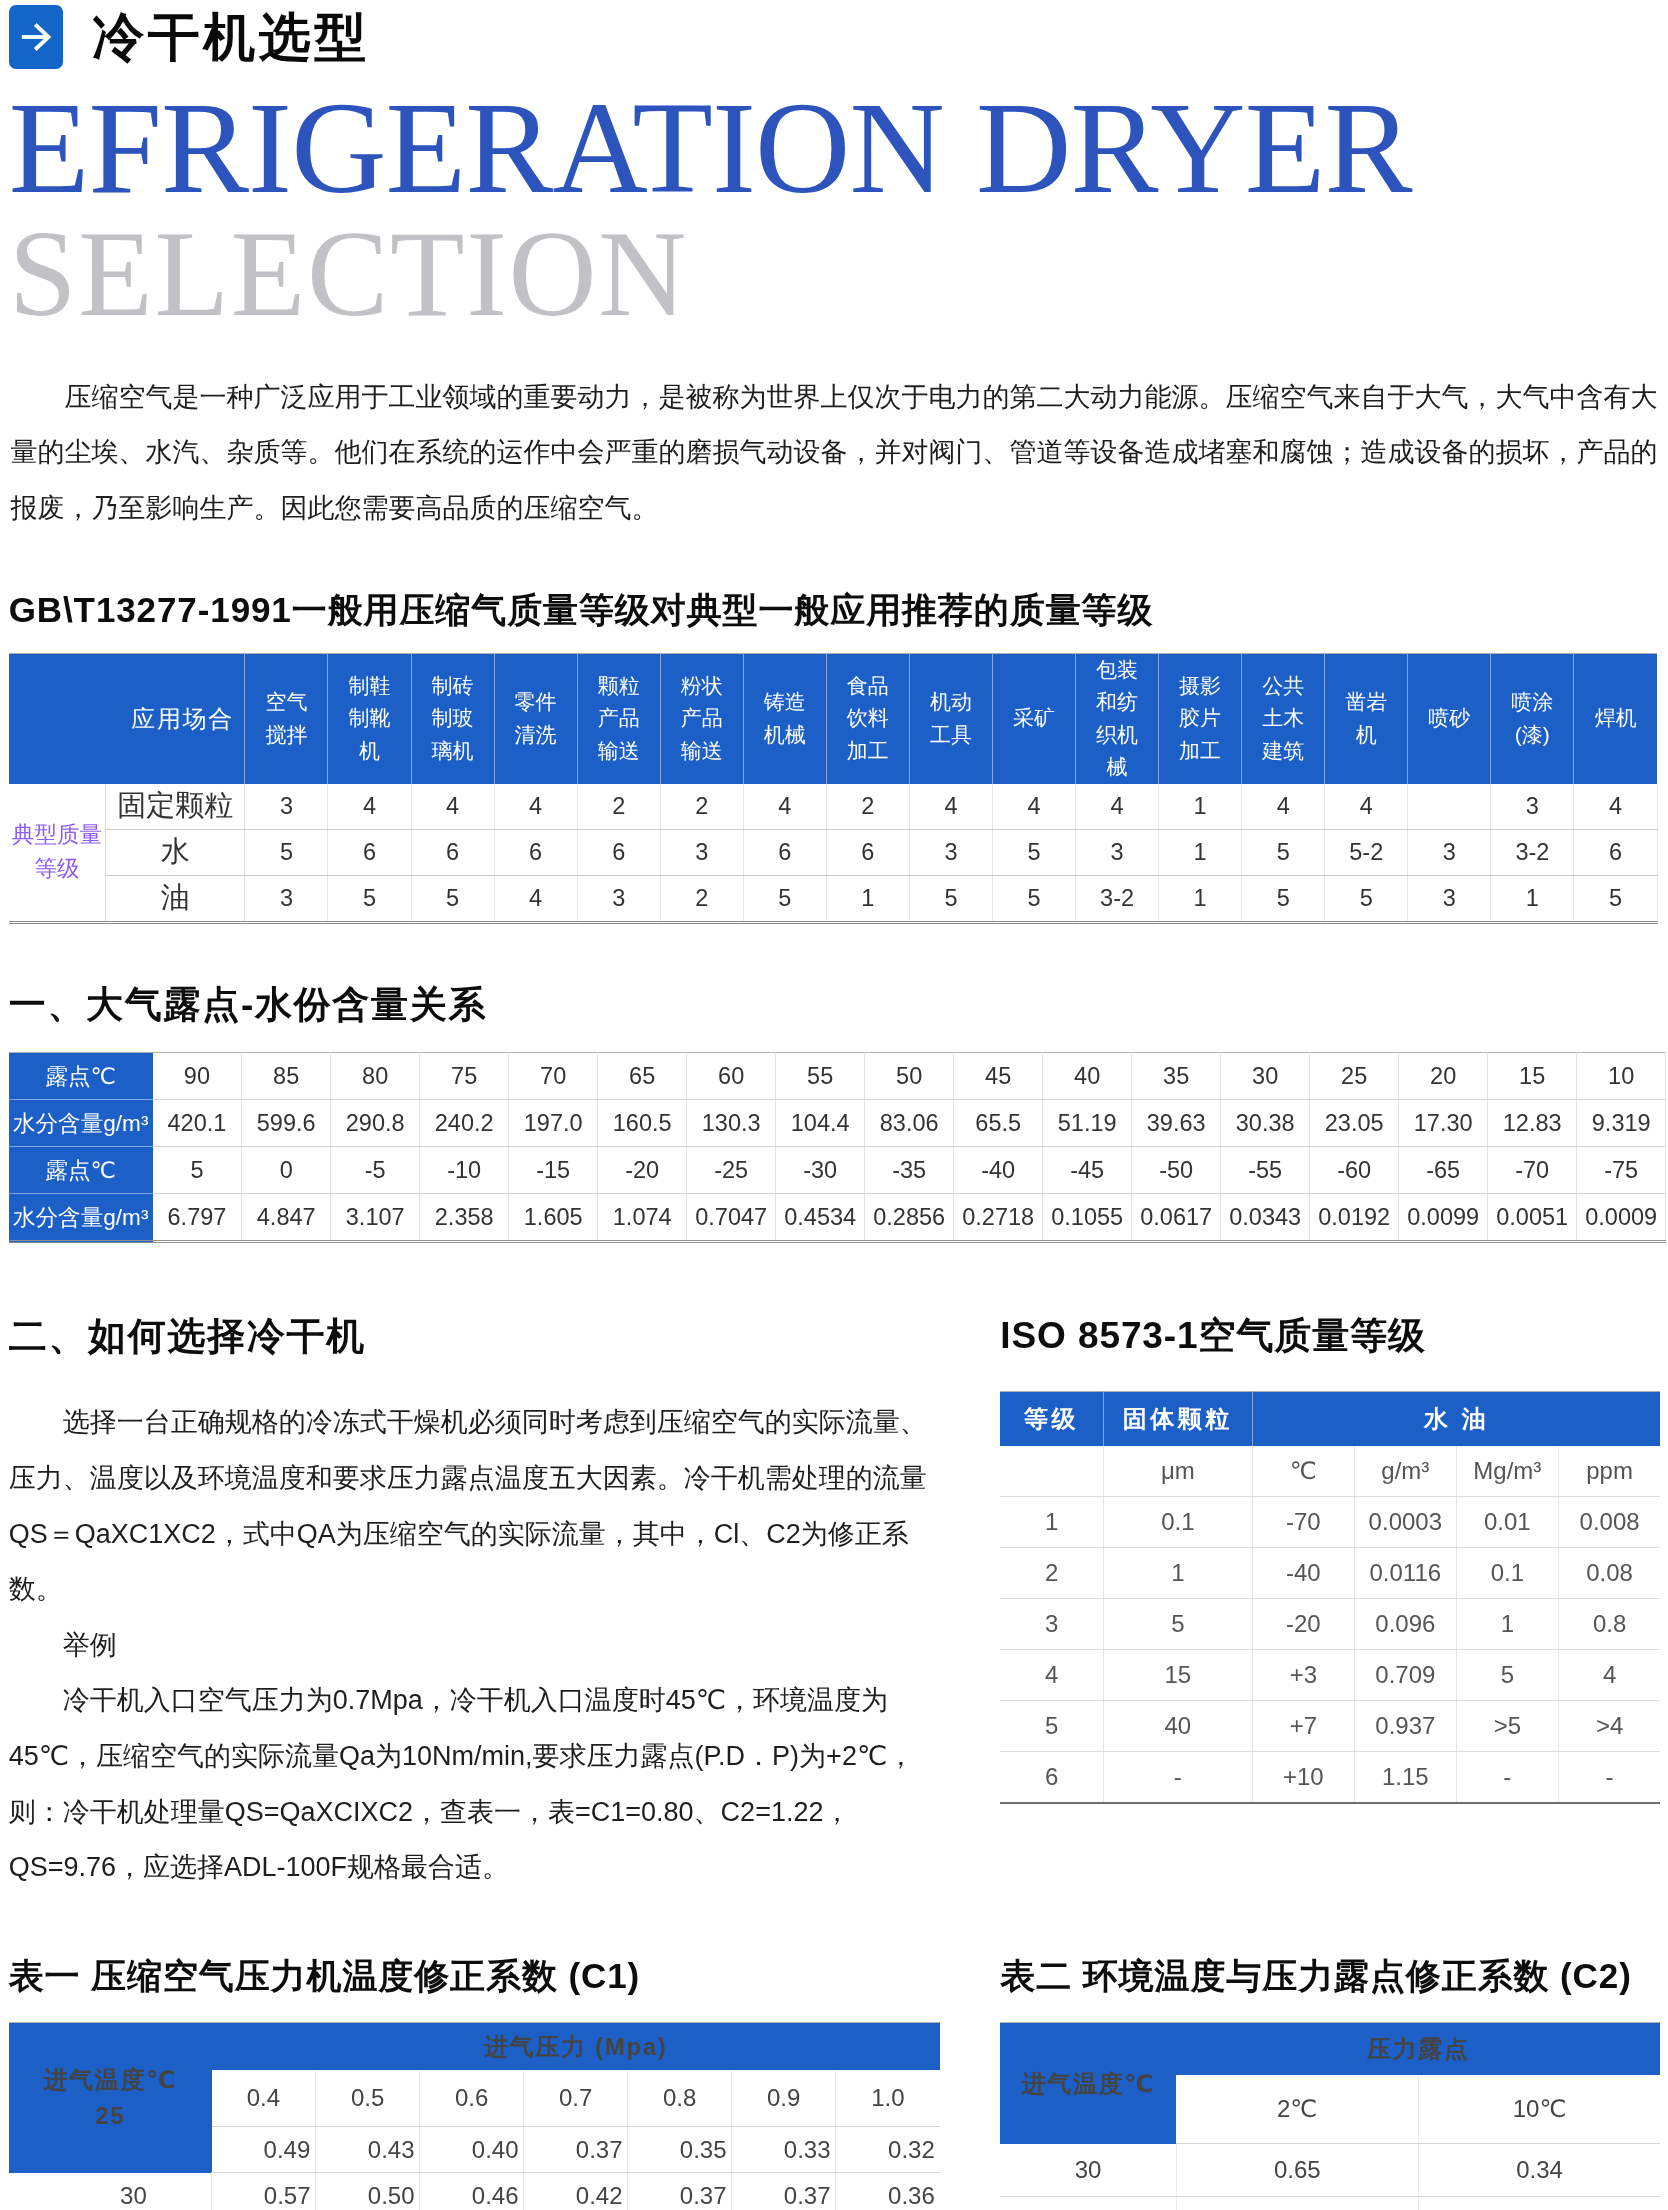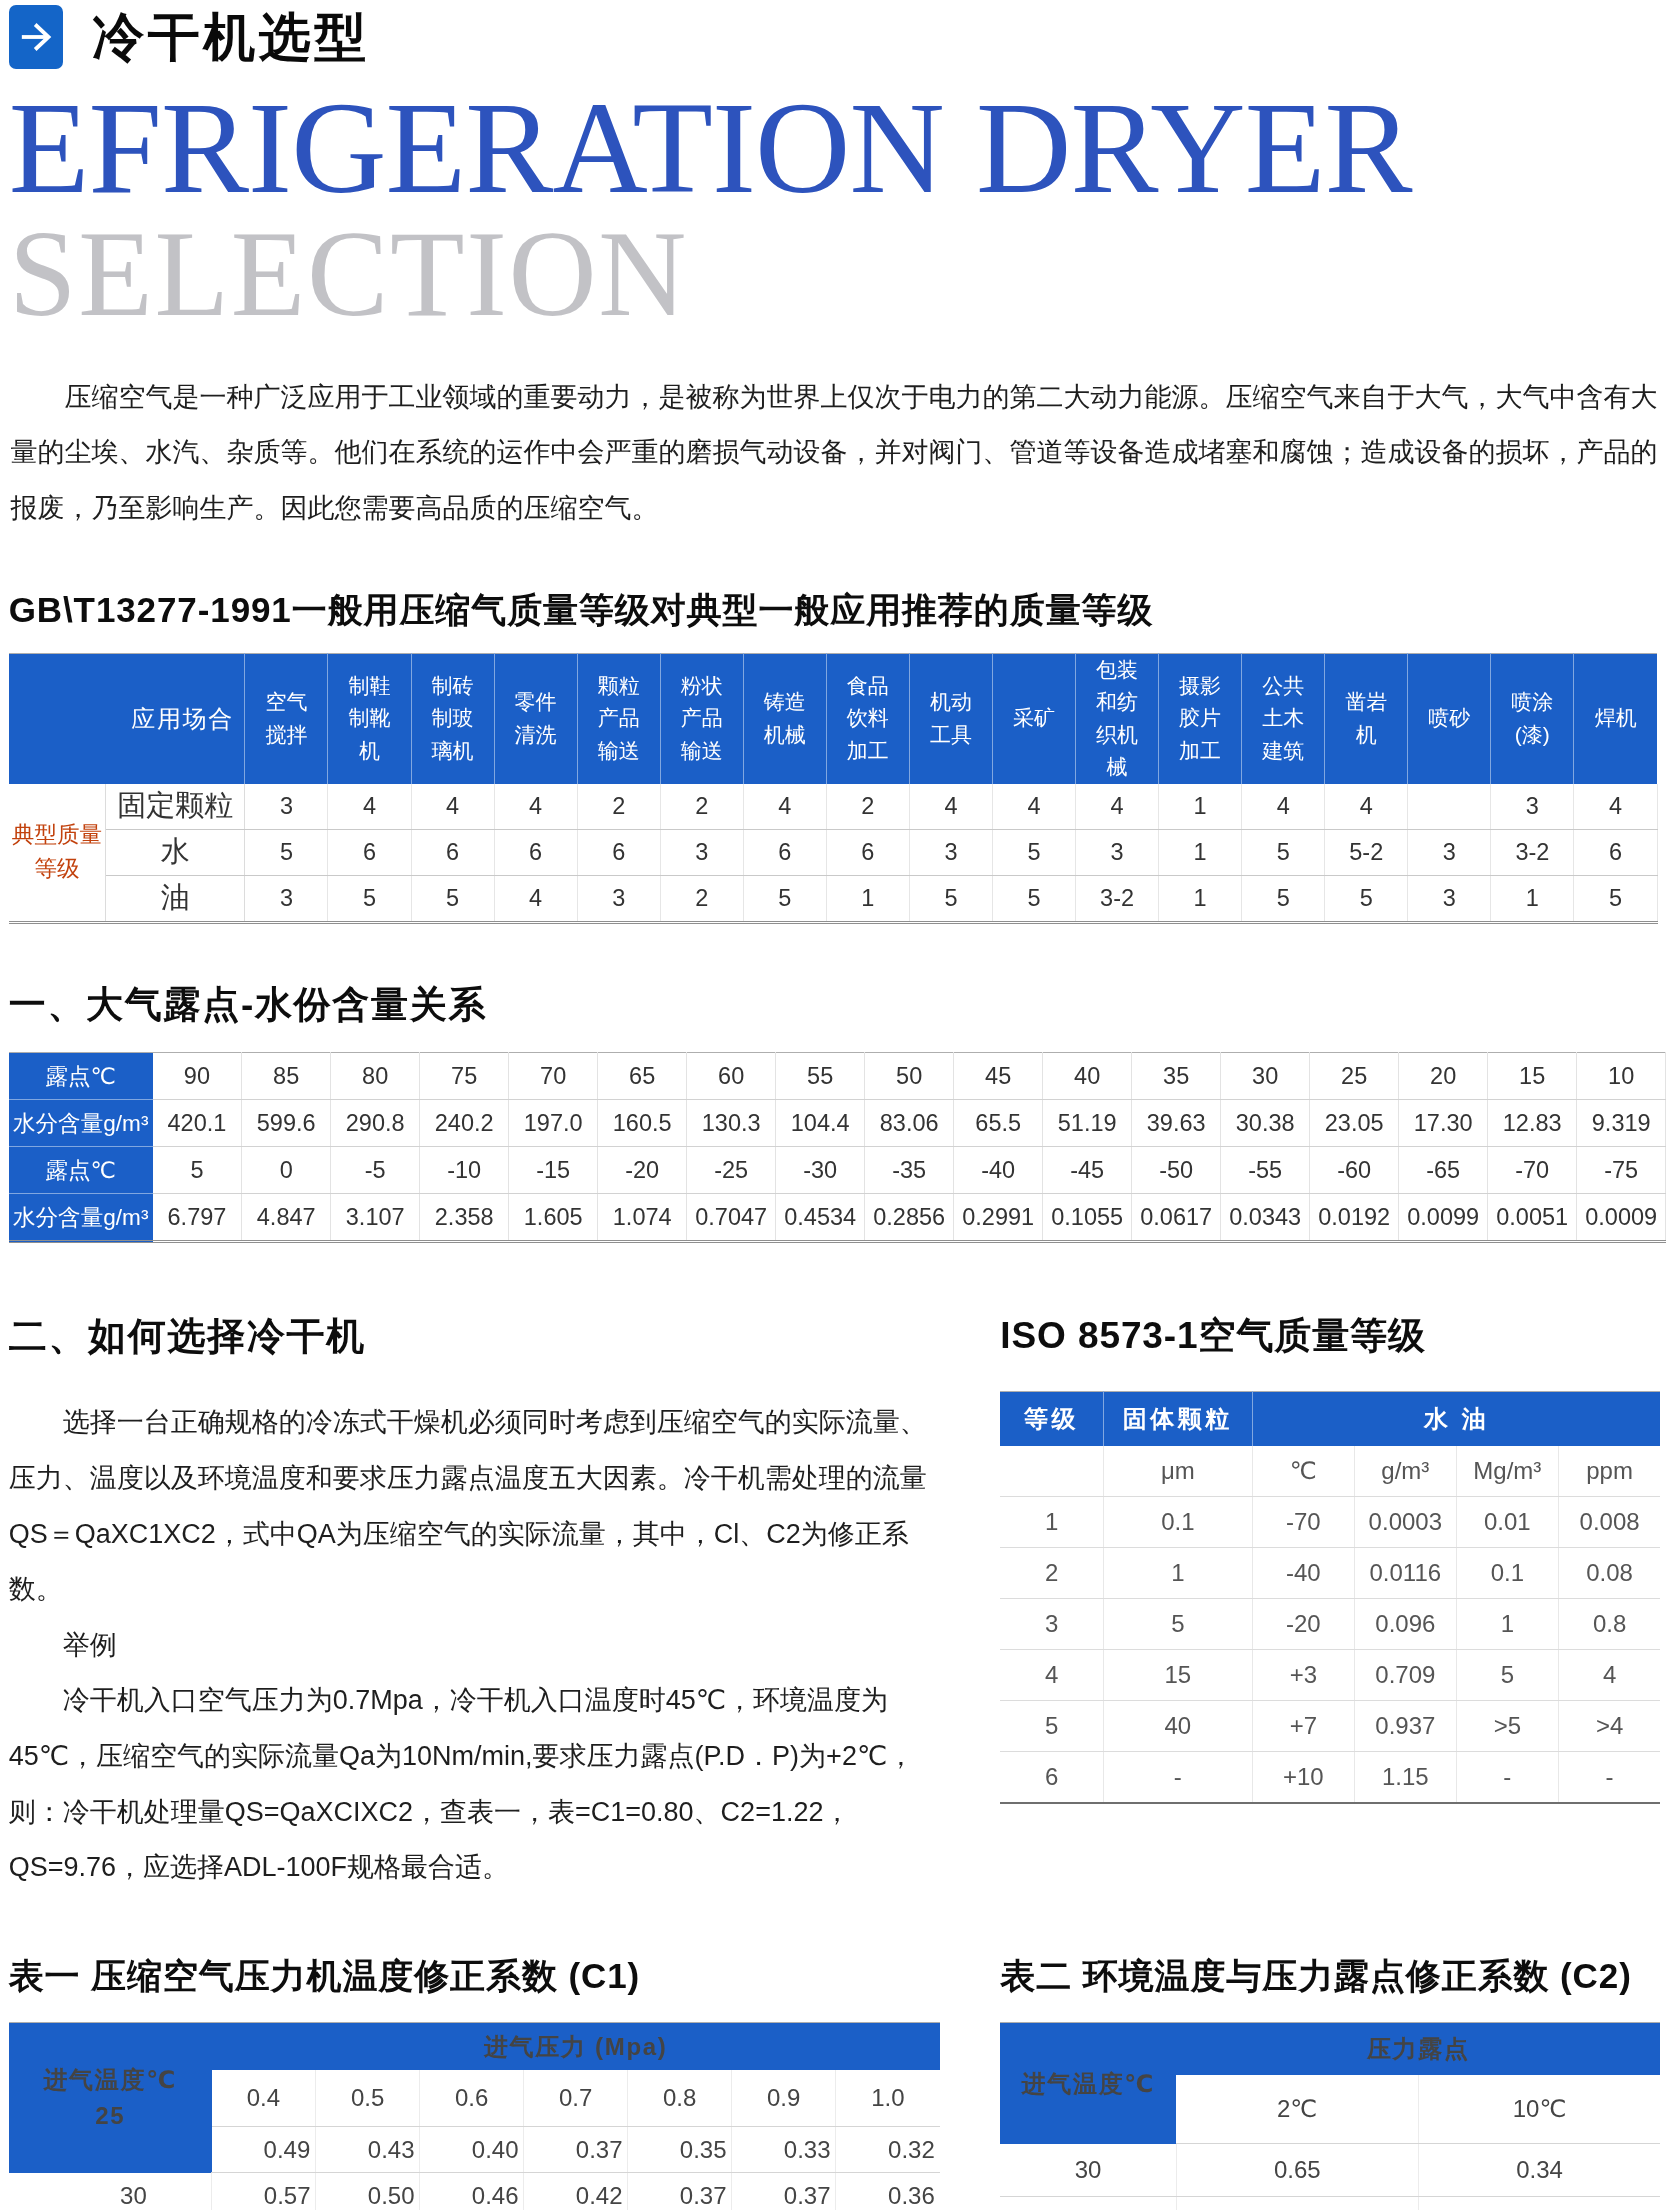--- a/index.html
+++ b/index.html
@@ -32,21 +32,21 @@
   table.doc td,table.doc th{text-align:center;vertical-align:middle;word-break:break-all;}
   .blue{background:#1b5fc7;color:#ffffff;}
   .blue + .blue{border-left:0.9px solid rgba(255,255,255,.45);}
 
   
   table.q{width:1649px;margin-top:19px;}
   table.q thead th{height:103px;font-size:21px;font-weight:500;padding:0 10.4px;line-height:1.55;}
   table.q thead th.corner{font-size:24px;letter-spacing:1.7px;text-align:right;}
   table.q tbody td{height:43px;font-size:23.5px;color:#333;
     border-bottom:0.9px solid #c9c9c9;border-right:0.9px solid #e6e6e6;}
-  table.q tbody td.grp{font-size:22.6px;color:#c2410c;line-height:1.5;border-right:0.9px solid #dcdcdc;}
+  table.q tbody td.grp{font-size:22.6px;color:#8b5cf6;line-height:1.5;border-right:0.9px solid #dcdcdc;}
   table.q tbody td.lbl{font-size:29px;color:#333;border-right:0.9px solid #dcdcdc;}
 
   
   table.dew{width:1649px;margin-top:22.6px;}
   table.dew td{height:44px;font-size:23.5px;color:#333;
     border-bottom:0.9px solid #d2d2d2;border-right:0.9px solid #e3e3e3;}
   table.dew td.bluelbl{background:#1b5fc7;color:#fff;font-size:22.6px;font-weight:500;
     border-bottom:0.9px solid rgba(255,255,255,.45);border-right:none;}
 
   
@@ -303,21 +303,21 @@
           <td class="bluelbl">水分含量g/m³</td>
           <td>6.797</td>
           <td>4.847</td>
           <td>3.107</td>
           <td>2.358</td>
           <td>1.605</td>
           <td>1.074</td>
           <td>0.7047</td>
           <td>0.4534</td>
           <td>0.2856</td>
-          <td>0.2991</td>
+          <td>0.2718</td>
           <td>0.1055</td>
           <td>0.0617</td>
           <td>0.0343</td>
           <td>0.0192</td>
           <td>0.0099</td>
           <td>0.0051</td>
           <td>0.0009</td>
         </tr>
       </tbody>
     </table>

